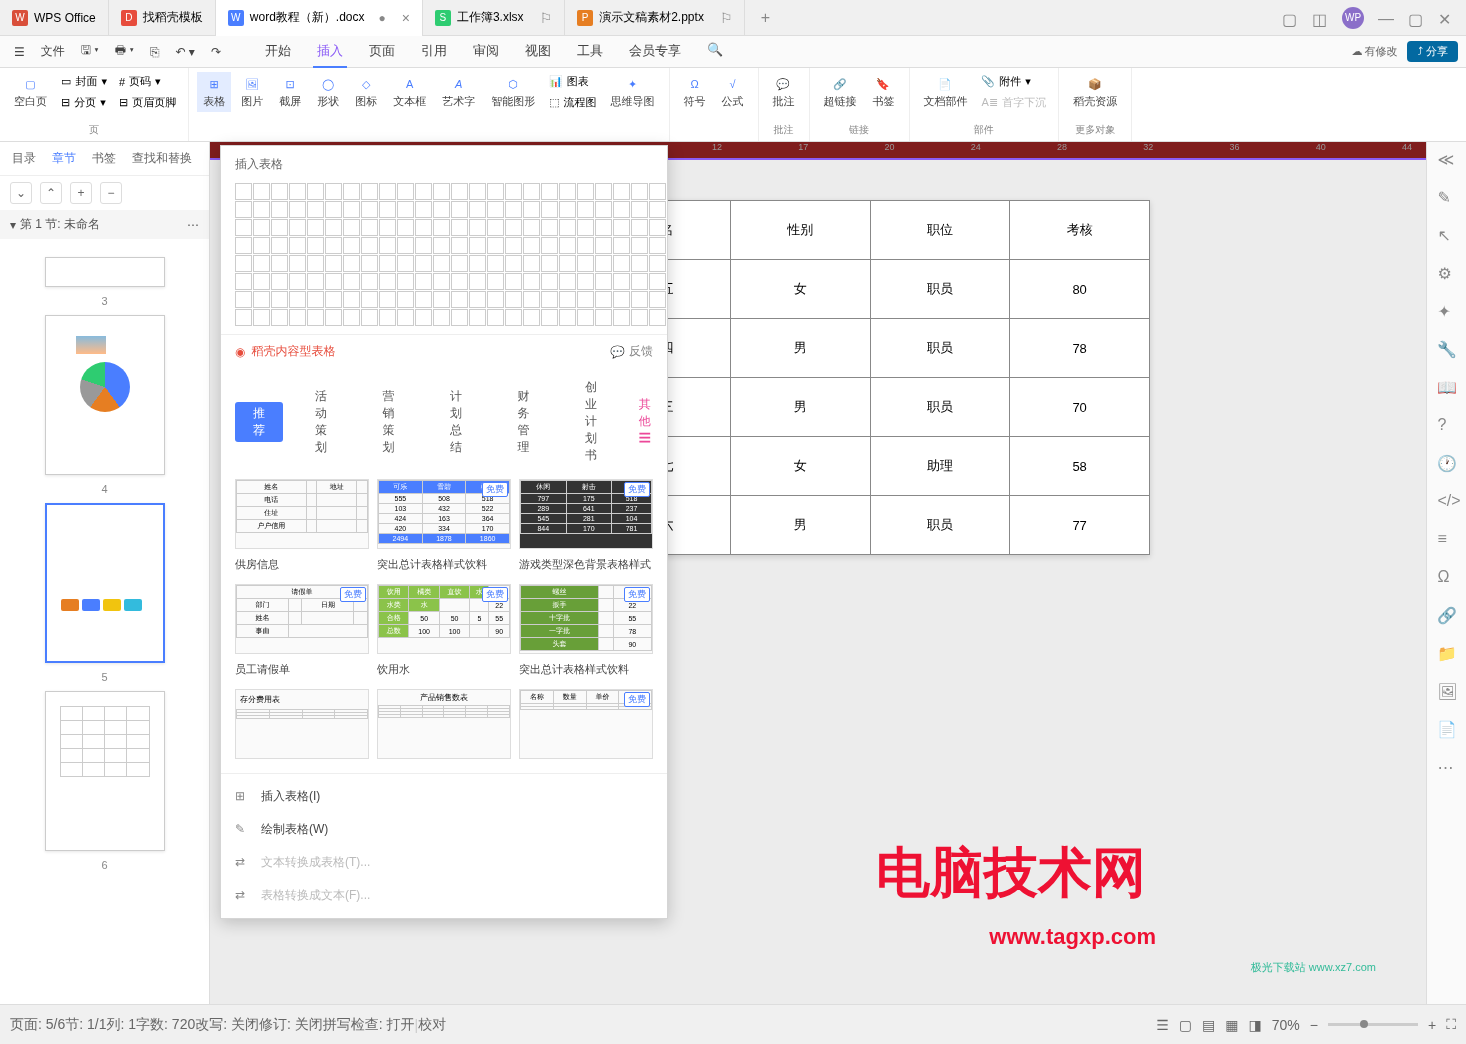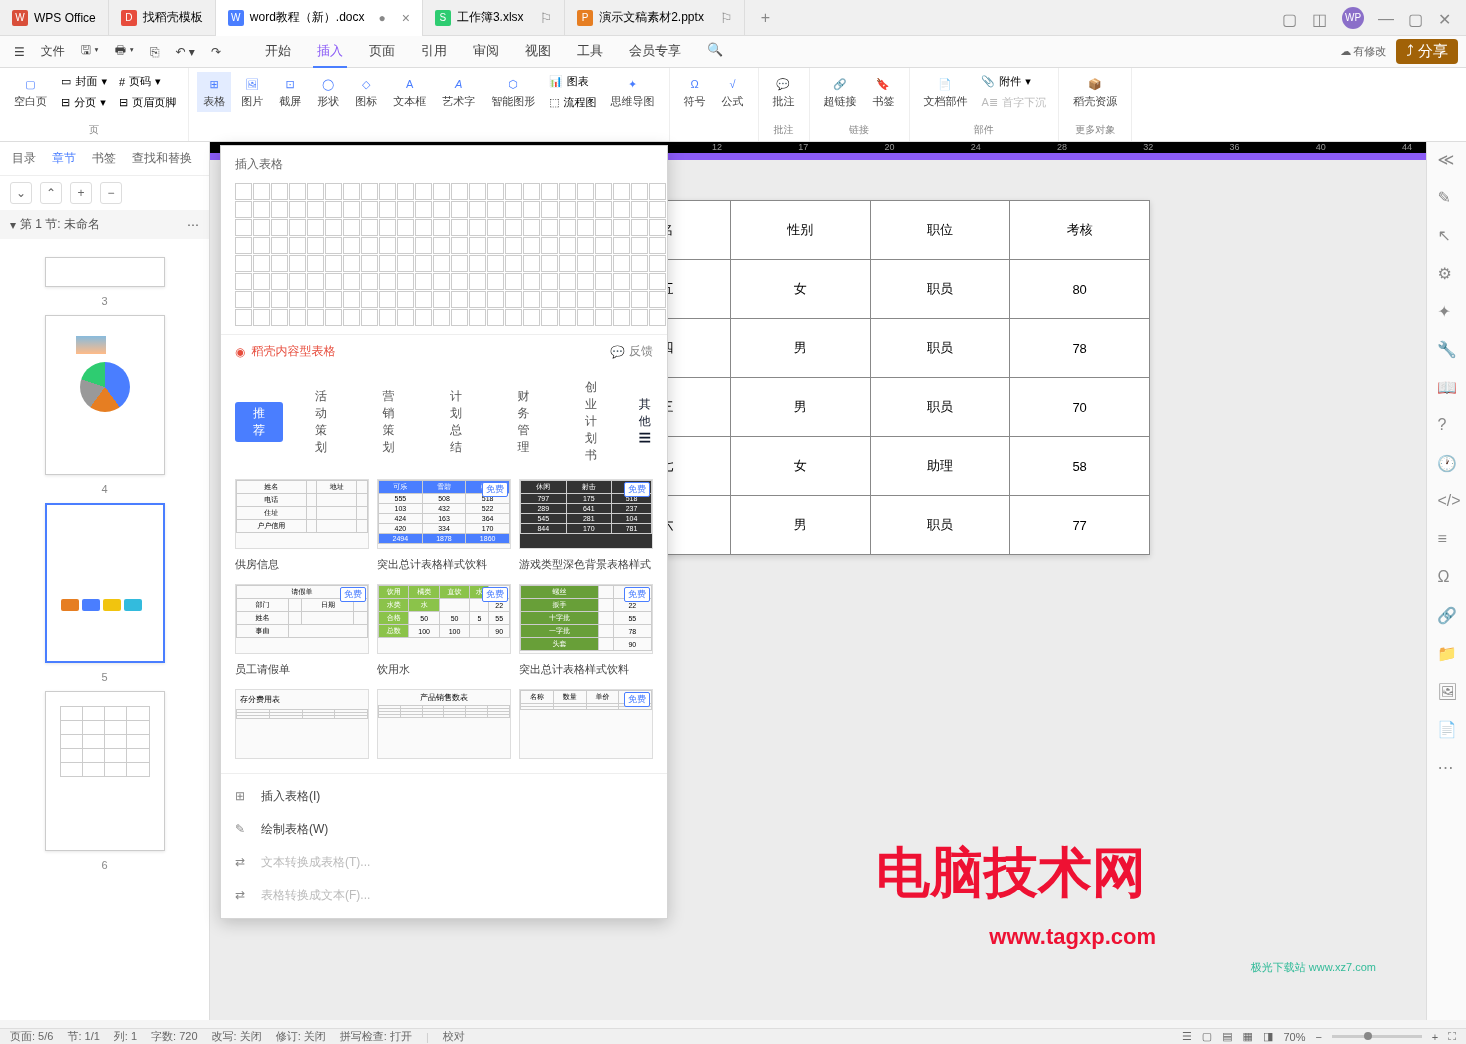--- a/index.html
+++ b/index.html
@@ -21,21 +21,21 @@
 .avatar { width: 22px; height: 22px; border-radius: 50%; background: #8b6fc9; color: #fff; font-size: 10px; display: flex; align-items: center; justify-content: center; }
 
 
 .qabar { height: 32px; background: #fafafa; display: flex; align-items: center; padding: 0 8px; gap: 4px; border-bottom: 1px solid #ddd; }
 .qa-item { padding: 4px 6px; font-size: 12px; color: #444; display: flex; align-items: center; gap: 2px; }
 .menu-tabs { display: flex; gap: 18px; margin-left: 30px; }
 .menu-tab { font-size: 13px; color: #444; padding: 6px 4px; cursor: pointer; }
 .menu-tab.active { color: #8b5cf6; border-bottom: 2px solid #4a7eff; }
 .qabar-right { margin-left: auto; display: flex; gap: 10px; align-items: center; }
 .changes-badge { font-size: 11px; color: #666; display: flex; align-items: center; gap: 2px; }
-.share-btn { background: #a16207; color: #fff; border-radius: 4px; padding: 3px 10px; font-size: 15px; }
+.share-btn { background: #0369a1; color: #fff; border-radius: 4px; padding: 3px 10px; font-size: 11px; }
 
 
 .ribbon { height: 74px; background: #fff; display: flex; border-bottom: 1px solid #ddd; }
 .ribbon-group { display: flex; flex-direction: column; align-items: center; padding: 4px 8px; border-right: 1px solid #eee; }
 .ribbon-row { display: flex; gap: 4px; }
 .ribbon-btn { display: flex; flex-direction: column; align-items: center; padding: 2px 6px; font-size: 11px; color: #444; cursor: pointer; }
 .ribbon-btn-sm { display: flex; align-items: center; gap: 4px; font-size: 11px; padding: 2px 4px; }
 .ribbon-icon { width: 20px; height: 20px; display: flex; align-items: center; justify-content: center; color: #4a7eff; }
 .ribbon-label { font-size: 10px; color: #888; margin-top: auto; }
 .ribbon-btn.active { background: #e3ecff; }
@@ -49,54 +49,54 @@
 .outline-ctrls { display: flex; gap: 8px; padding: 6px 10px; }
 .oc-btn { width: 22px; height: 22px; border: 1px solid #ddd; border-radius: 3px; display: flex; align-items: center; justify-content: center; font-size: 12px; color: #666; }
 .section-head { background: #f5f5f5; padding: 6px 10px; font-size: 12px; color: #555; display: flex; align-items: center; gap: 4px; }
 .thumbs { flex: 1; overflow-y: auto; padding: 10px 0; }
 .thumb { width: 120px; border: 1px solid #ccc; background: #fff; margin: 8px auto; box-shadow: 0 1px 3px rgba(0,0,0,0.1); position: relative; }
 .thumb.active { border: 2px solid #4a7eff; }
 .thumb-num { text-align: center; font-size: 11px; color: #888; margin-top: 4px; }
 
 
 .canvas-area { flex: 1; background: #ececec; position: relative; overflow: hidden; }
-.ruler { height: 18px; background: #000000; border-bottom: 7px solid #8b5cf6; display: flex; font-size: 9px; color: #999; gap: 48px; }
+.ruler { height: 18px; background: #7f1d1d; border-bottom: 2px solid #8b5cf6; display: flex; font-size: 9px; color: #999; gap: 48px; }
 .ruler-mark { width: 40px; text-align: center; }
 .page { background: #fff; margin: 20px auto; width: 720px; box-shadow: 0 2px 6px rgba(0,0,0,0.15); padding: 30px; }
 .doc-table { border-collapse: collapse; width: 100%; }
 .doc-table td { border: 1px solid #888; padding: 20px 10px; text-align: center; font-size: 13px; }
 
 
 .table-dropdown { position: absolute; left: 220px; top: 145px; width: 448px; background: #fff; box-shadow: 0 4px 16px rgba(0,0,0,0.2); border: 1px solid #d5d5d5; z-index: 100; }
 .td-title { padding: 10px 14px; font-size: 12px; color: #666; }
 .td-grid { display: grid; grid-template-columns: repeat(24, 17px); grid-template-rows: repeat(8, 17px); gap: 1px; padding: 0 14px 8px; }
 .td-cell { border: 1px solid #ccc; background: #fff; }
 .td-content-row { display: flex; justify-content: space-between; align-items: center; padding: 8px 14px; border-top: 1px solid #eee; font-size: 12px; }
 .td-content-left { display: flex; align-items: center; gap: 6px; color: #e74c3c; }
 .td-feedback { color: #888; display: flex; align-items: center; gap: 4px; }
 .td-tabs { display: flex; gap: 14px; padding: 8px 14px; font-size: 12px; align-items: center; }
 .td-tab { padding: 3px 18px; border-radius: 3px; cursor: pointer; color: #555; }
 .td-tab.active { background: #4a7eff; color: #fff; }
-.td-other { margin-left: auto; color: #0f172a; }
+.td-other { margin-left: auto; color: #ec4899; }
 .td-templates { padding: 4px 14px 10px; }
 .td-tpl-row { display: flex; gap: 8px; margin-bottom: 4px; }
 .td-tpl { width: 134px; height: 70px; border: 1px solid #ddd; position: relative; font-size: 8px; overflow: hidden; background: #fafafa; }
 .td-tpl-label { font-size: 11px; color: #444; padding: 4px 0 8px; }
 .td-tpl .free-badge { position: absolute; right: 2px; top: 2px; background: #fff; color: #4a7eff; font-size: 9px; border: 1px solid #4a7eff; padding: 0 3px; border-radius: 2px; }
 .td-actions { border-top: 1px solid #eee; padding: 6px 0; }
 .td-action { display: flex; align-items: center; gap: 10px; padding: 8px 14px; font-size: 12px; color: #444; cursor: pointer; }
 .td-action.disabled { color: #bbb; }
 .td-action-icon { width: 16px; height: 16px; color: #888; }
 
 
 .right-rail { width: 40px; background: #fafafa; border-left: 1px solid #ddd; display: flex; flex-direction: column; align-items: center; padding-top: 8px; gap: 20px; }
 .rail-icon { width: 18px; height: 18px; color: #888; }
 
 
-.statusbar { position: absolute; bottom: 0; left: 0; right: 0; height: 16px; background: #f0f0f0; border-top: 1px solid #ddd; display: flex; align-items: center; font-size: 11px; color: #666; padding: 0 10px; gap: 14px; }
+.statusbar { position: absolute; bottom: 0; left: 0; right: 0; height: 40px; background: #f0f0f0; border-top: 1px solid #ddd; display: flex; align-items: center; font-size: 14px; color: #666; padding: 0 10px; }
 .statusbar-right { margin-left: auto; display: flex; gap: 10px; align-items: center; }
 .zoom-slider { width: 90px; height: 3px; background: #ccc; position: relative; }
 .zoom-handle { position: absolute; left: 32px; top: -3px; width: 8px; height: 8px; background: #888; border-radius: 50%; }
 
 
 .watermark { position: absolute; font-weight: bold; z-index: 5; pointer-events: none; }
 .wm1 { right: 280px; bottom: 110px; font-size: 54px; color: #e13; }
 .wm2 { right: 130px; bottom: 100px; font-size: 54px; }
 .wm2-box { background: #005fc1; color: #fff; padding: 0 18px; border-radius: 4px; }
 .wm-url { position: absolute; right: 270px; bottom: 70px; font-size: 22px; color: #e13; font-weight: bold; }

